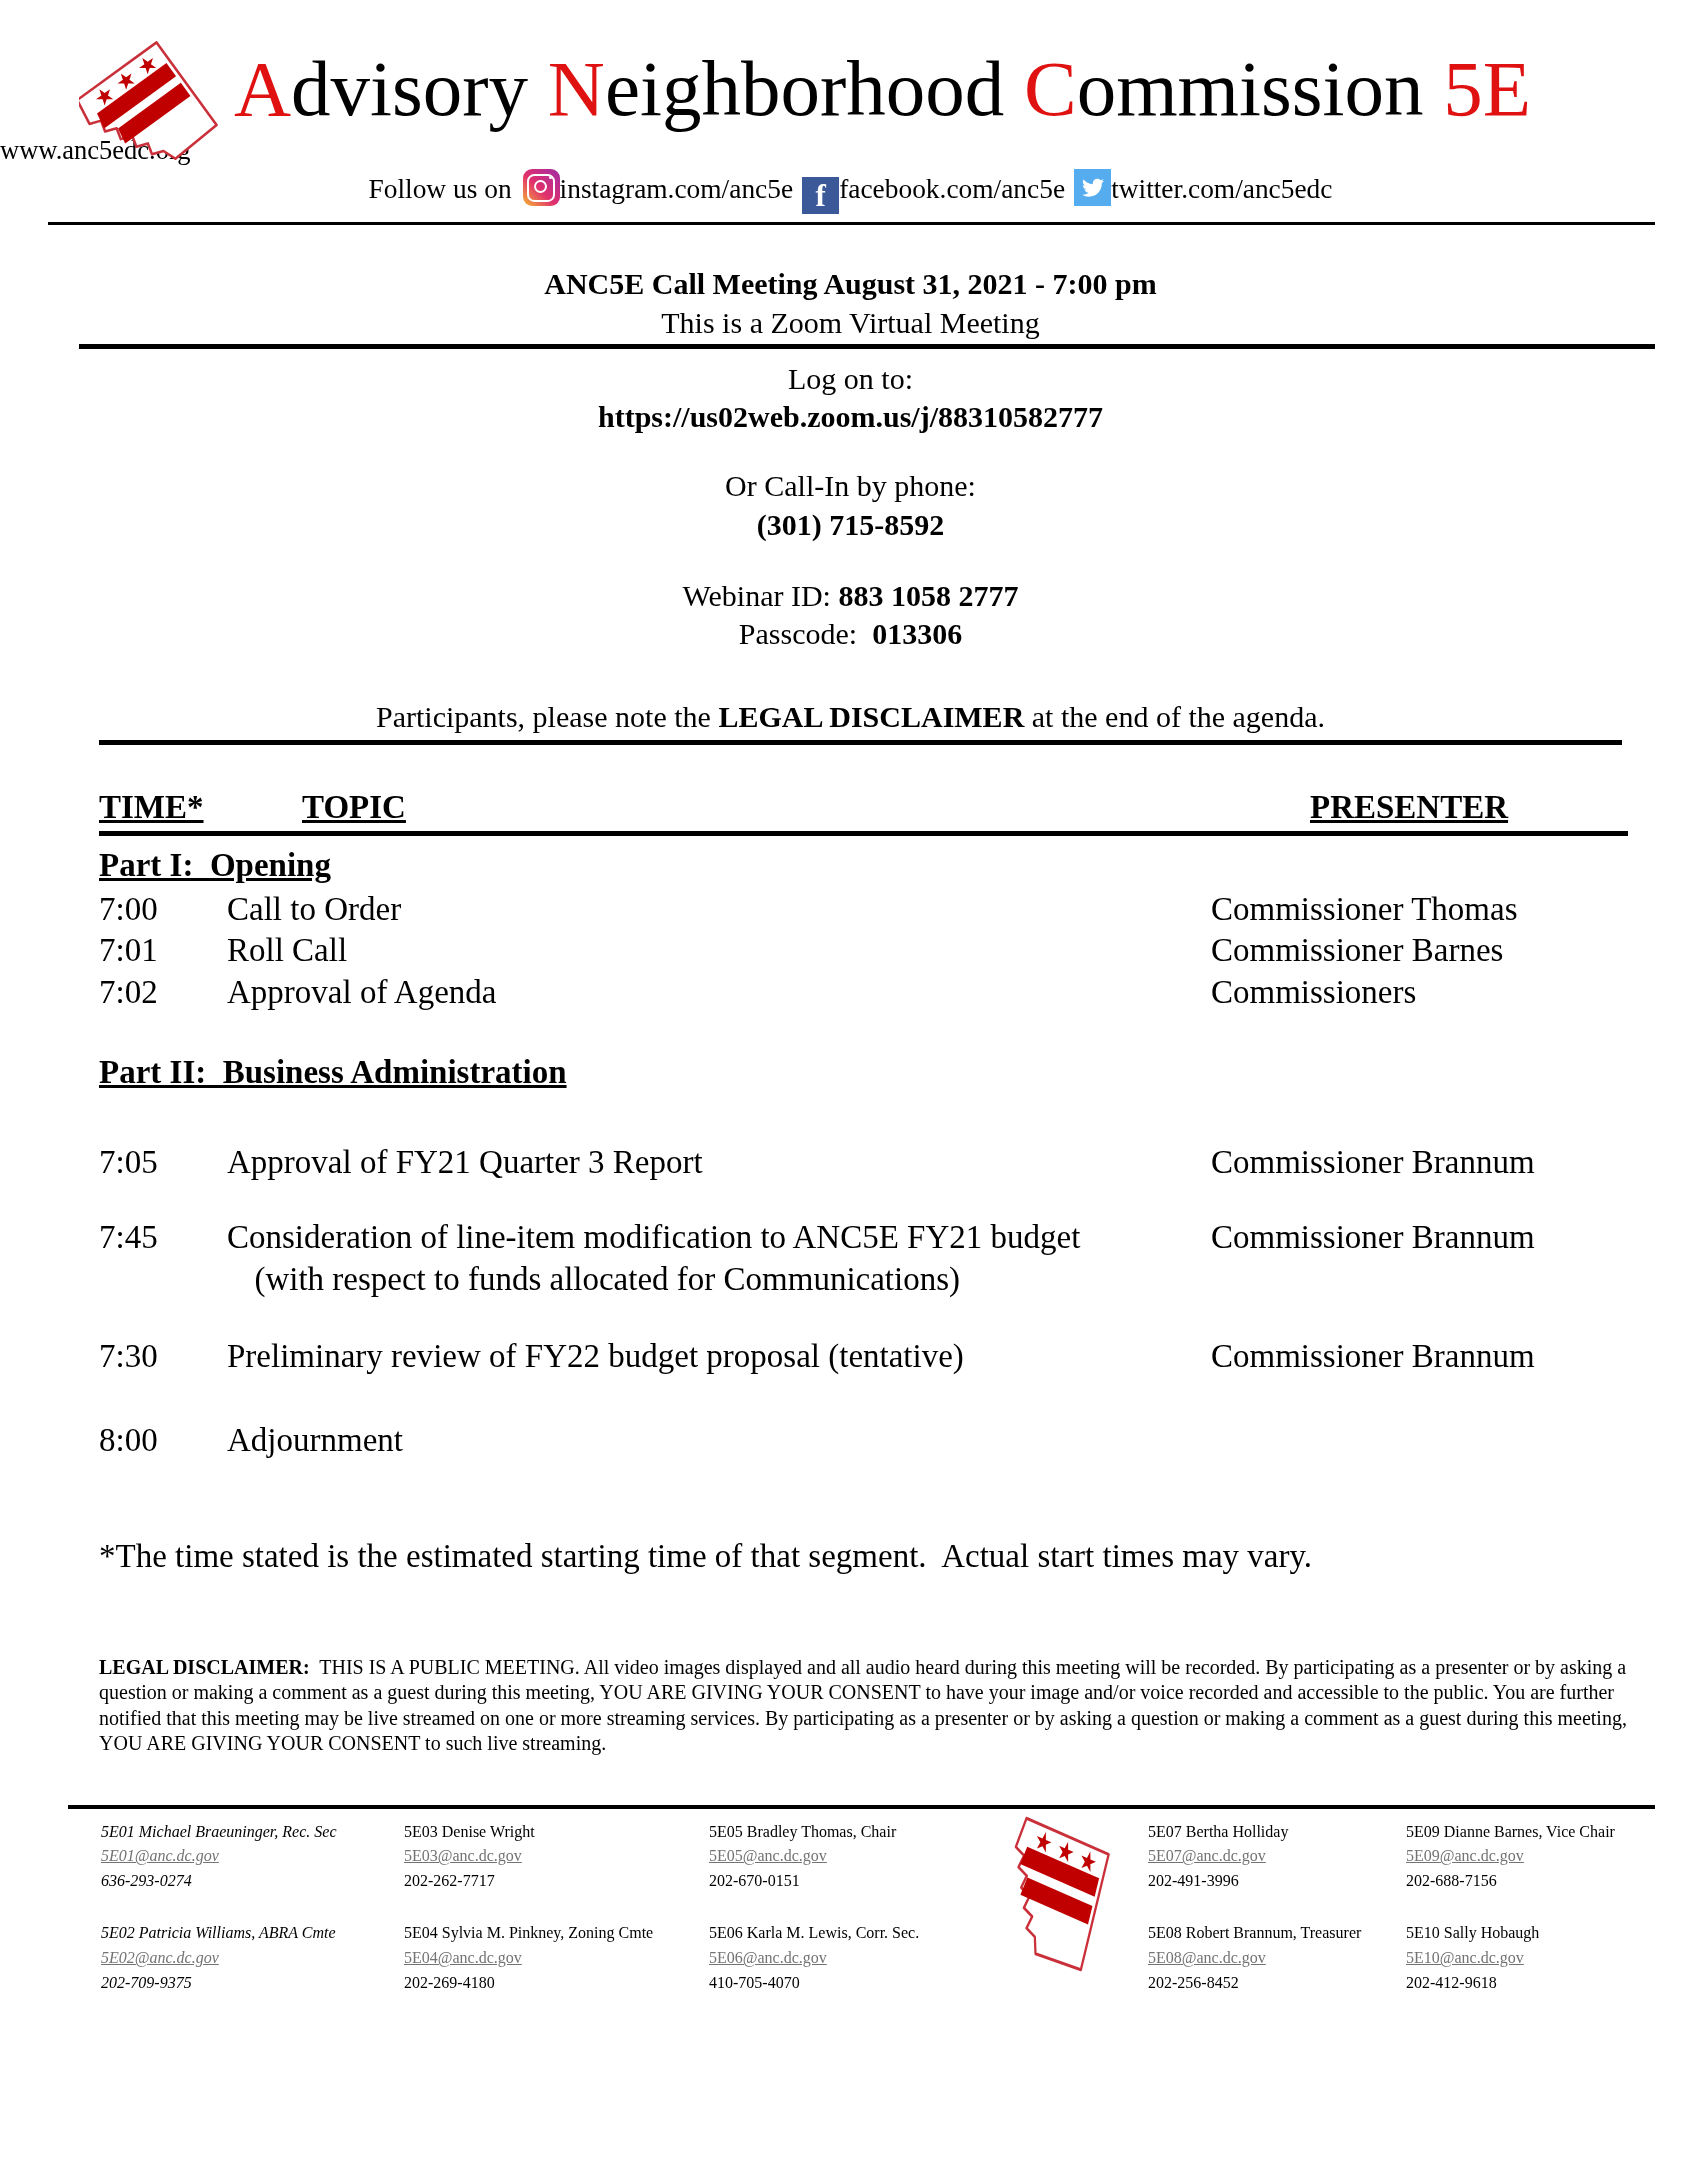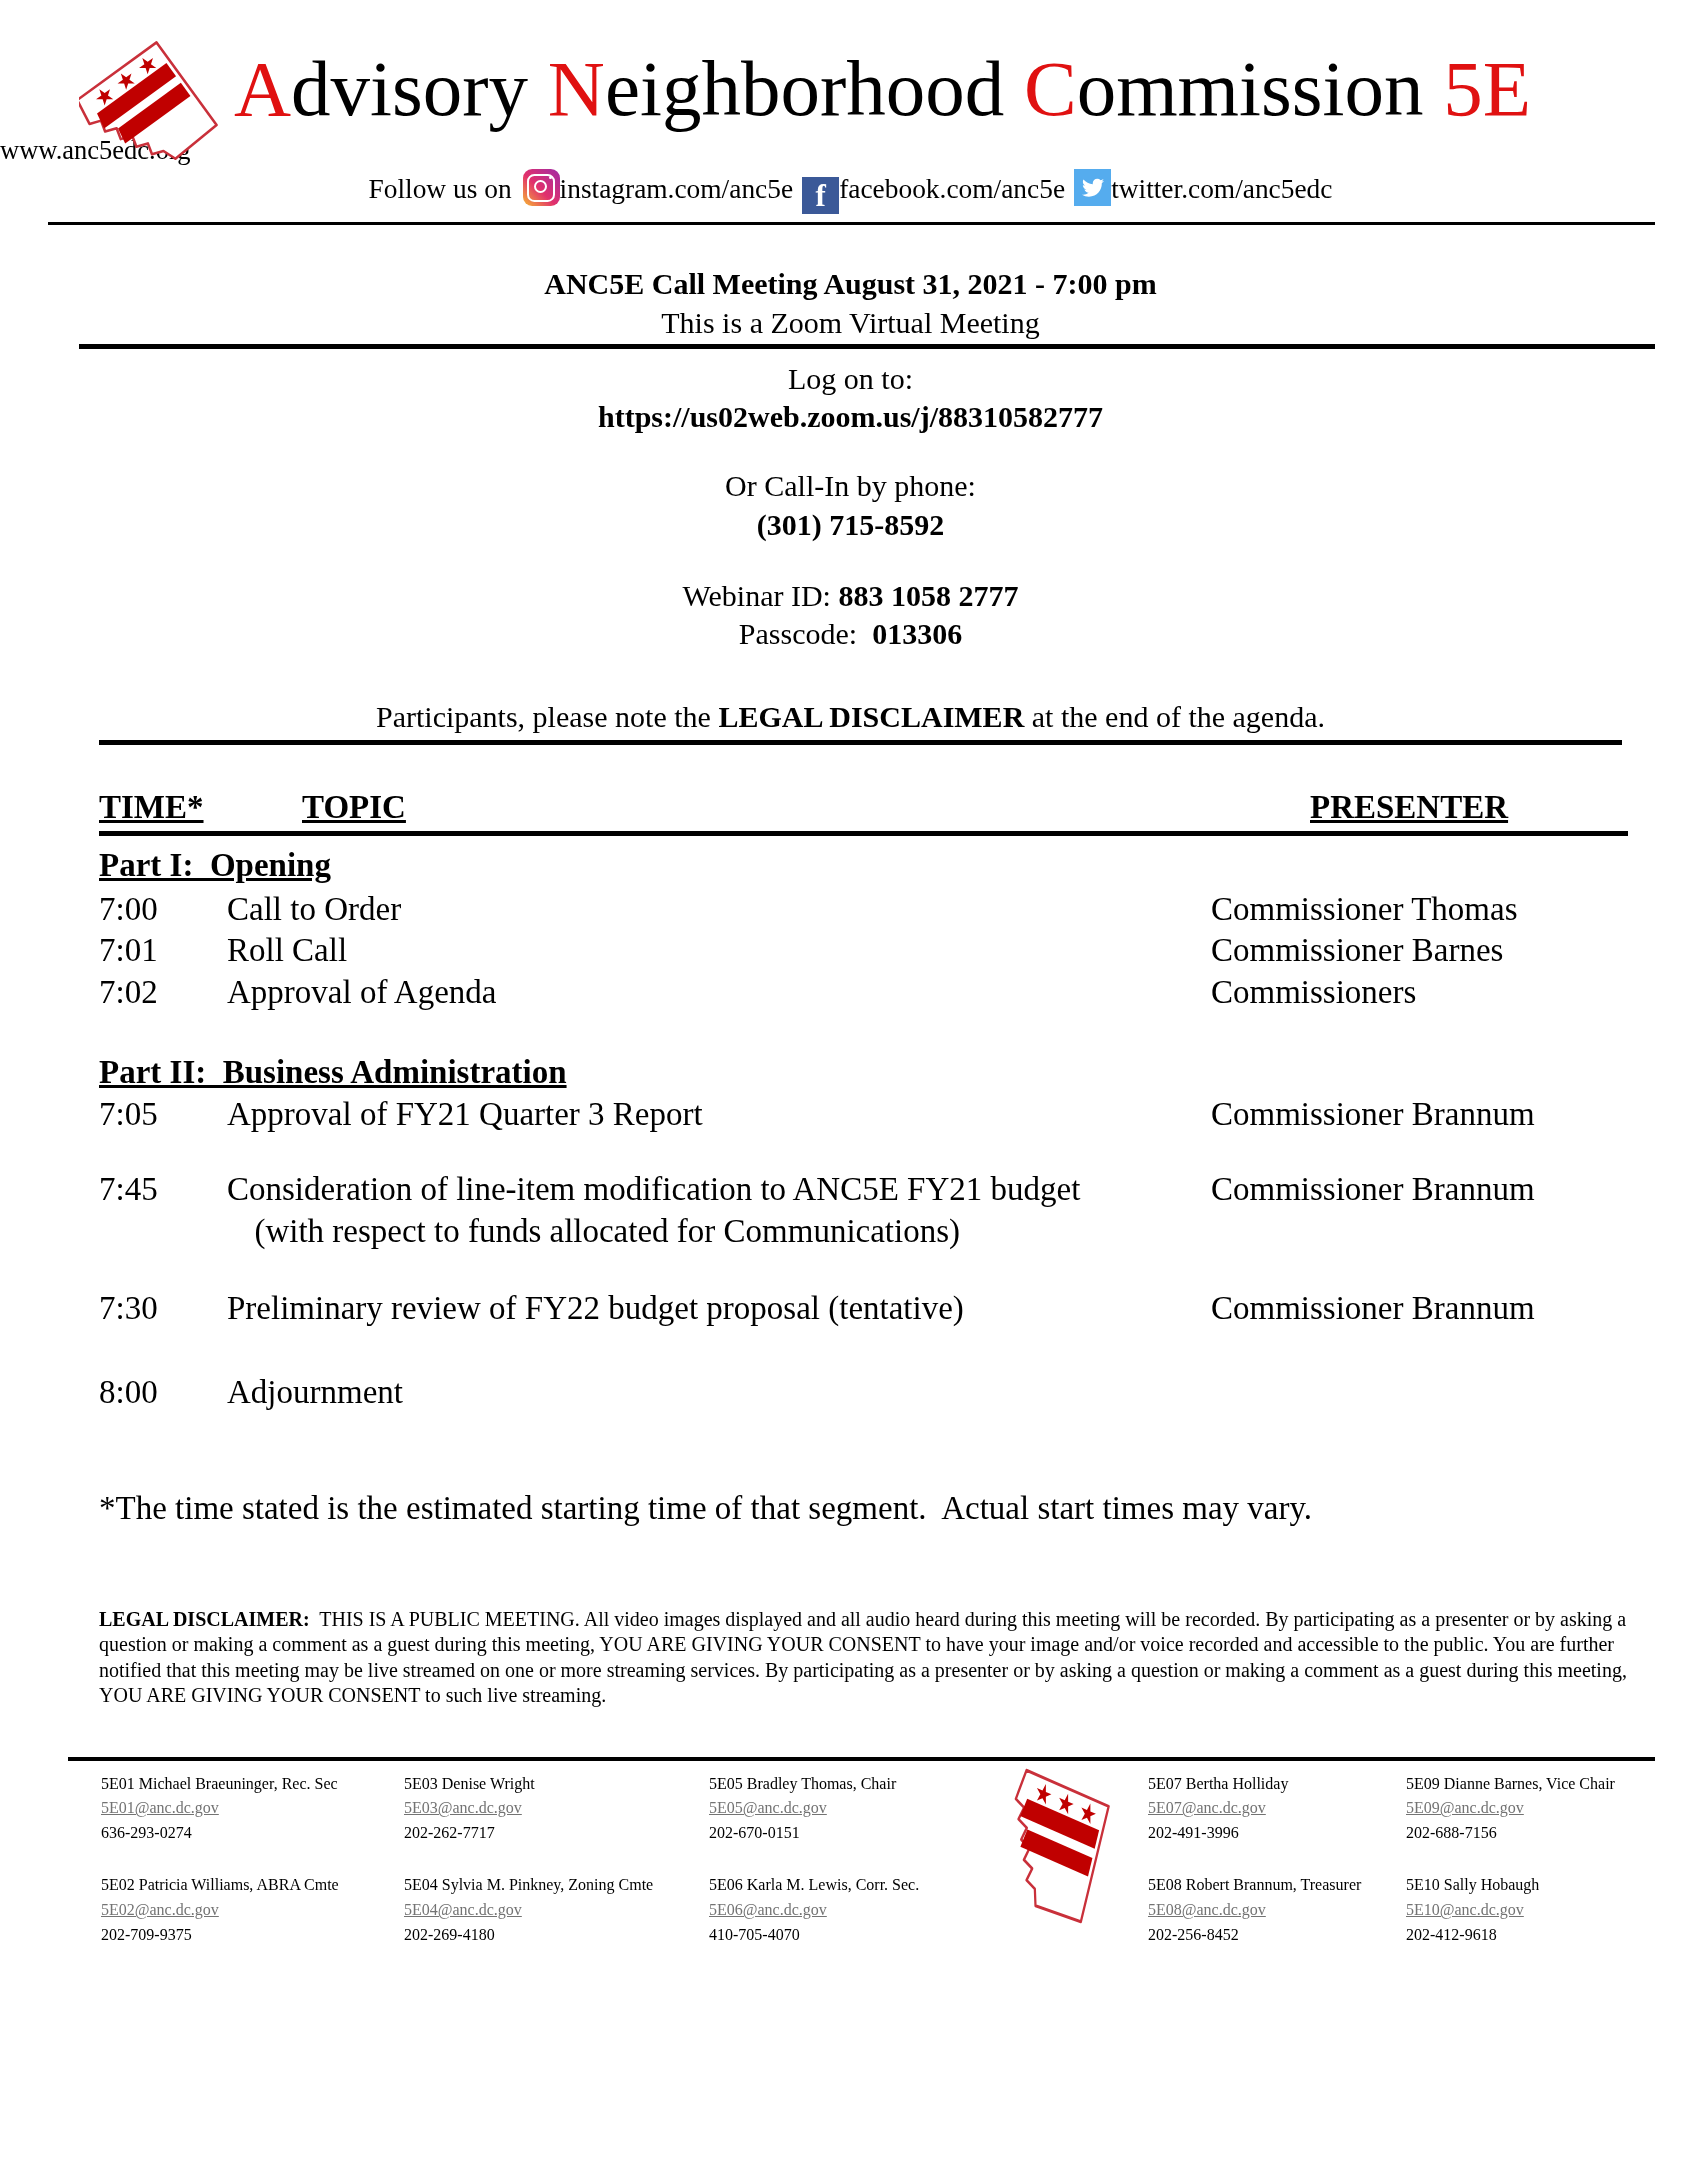--- a/index.html
+++ b/index.html
@@ -45,33 +45,33 @@
   .agenda{padding:0 57px 0 99px;font-size:33px;line-height:1.27;}
   .agenda-head{display:grid;grid-template-columns:203px 1008px 1fr;margin-top:42px;font-weight:bold;}
   .agenda-head span{text-decoration:underline;}
   .agenda-head .h-topic{padding-left:0;}
   .section-title{margin-top:9.1px;font-weight:bold;text-decoration:underline;}
   .row{display:grid;grid-template-columns:128px 984px 1fr;}
   .topic2{padding-left:27.4px;}
   .footnote{margin-top:74px;}
   .mt-row0{margin-top:1.8px;}
   .mt-part2{margin-top:38px;}
-  .mt-705{}
+  .mt-705{margin-top:48px;}
   .mt-715{margin-top:33px;}
   .mt-730{margin-top:35px;}
   .mt-800{margin-top:42px;}
 
   
   .legal{margin:77px 55px 0 99px;font-size:20px;line-height:1.28;}
 
   
   .footer{display:flex;padding:11px 18.3px 0 101px;font-size:16px;line-height:1.55;
           font-family:"Liberation Serif","DejaVu Serif",serif;}
   .fcol{flex:0 0 auto;}
-  .fcol-1{width:303px;}
+  .fcol-1{width:303px;font-style:italic;}
   .fcol-2{width:305px;}
   .fcol-3{width:247px;}
   .fcol-4{width:258px;}
   .fcol-5{width:274px;}
   .flogo{width:192px;text-align:center;}
   .dc-logo-footer{width:126px;height:170px;margin-top:-3.7px;}
   .fentry{margin-bottom:27.4px;}
   .fentry div{white-space:nowrap;}
   a.email{color:#737373;text-decoration:underline;}
 </style>

